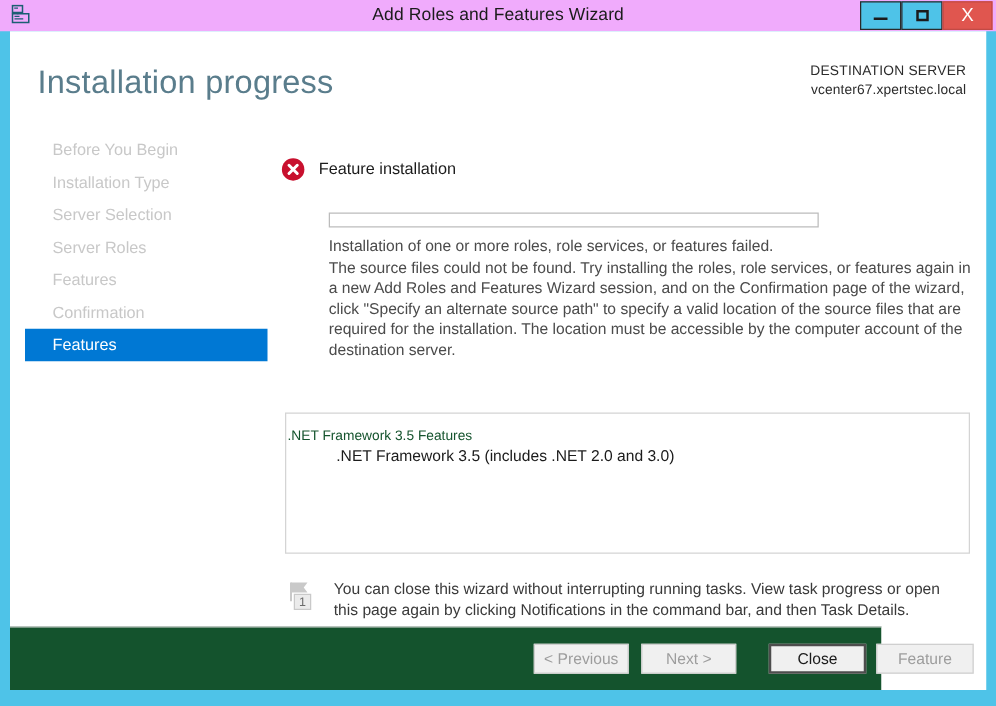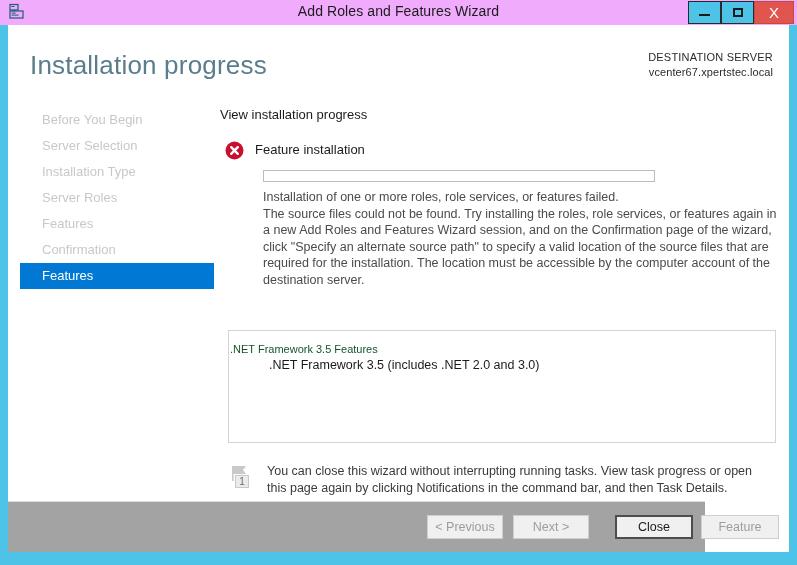--- a/index.html
+++ b/index.html
@@ -244,21 +244,21 @@
     cursor: pointer;
   }
 
   
   #footer {
     position: absolute;
     left: 0;
     bottom: 0;
     width: 697px;
     height: 50px;
-    background: #a3a3a3;
+    background: #14532d;
     border-top: 1px solid #dcdcdc;
   }
   .wiz-btn {
     position: absolute;
     top: 13px;
     height: 24px;
     border: 1px solid #cfcfcf;
     background: #f0f0f0;
     box-sizing: border-box;
     font-family: "Liberation Sans", sans-serif;
@@ -309,31 +309,30 @@
   <div id="client">
 
     <div id="page-title">Installation progress</div>
     <div id="dest-block">
       <div id="dest-label">DESTINATION SERVER</div>
       <div id="dest-server">vcenter67.xpertstec.local</div>
     </div>
 
     <nav id="sidebar">
       <div class="nav-item">Before You Begin</div>
+      <div class="nav-item">Installation Type</div>
       <div class="nav-item">Server Selection</div>
-      <div class="nav-item">Installation Type</div>
       <div class="nav-item">Server Roles</div>
       <div class="nav-item">Features</div>
       <div class="nav-item">Confirmation</div>
       <div class="nav-item selected">Features</div>
     </nav>
 
     <section id="content">
 
-      <div id="content-heading">View installation progress</div>
 
       <div id="status-row">
         <span id="error-icon">
           <svg width="19" height="19" viewBox="0 0 19 19">
             <circle cx="9.5" cy="9.5" r="9" fill="#c8102e"></circle>
             <path d="M6.2 6.2 L12.8 12.8 M12.8 6.2 L6.2 12.8" stroke="#ffffff" stroke-width="2.4" stroke-linecap="round"></path>
           </svg>
         </span>
         <span id="status-label">Feature installation</span>
       </div>

